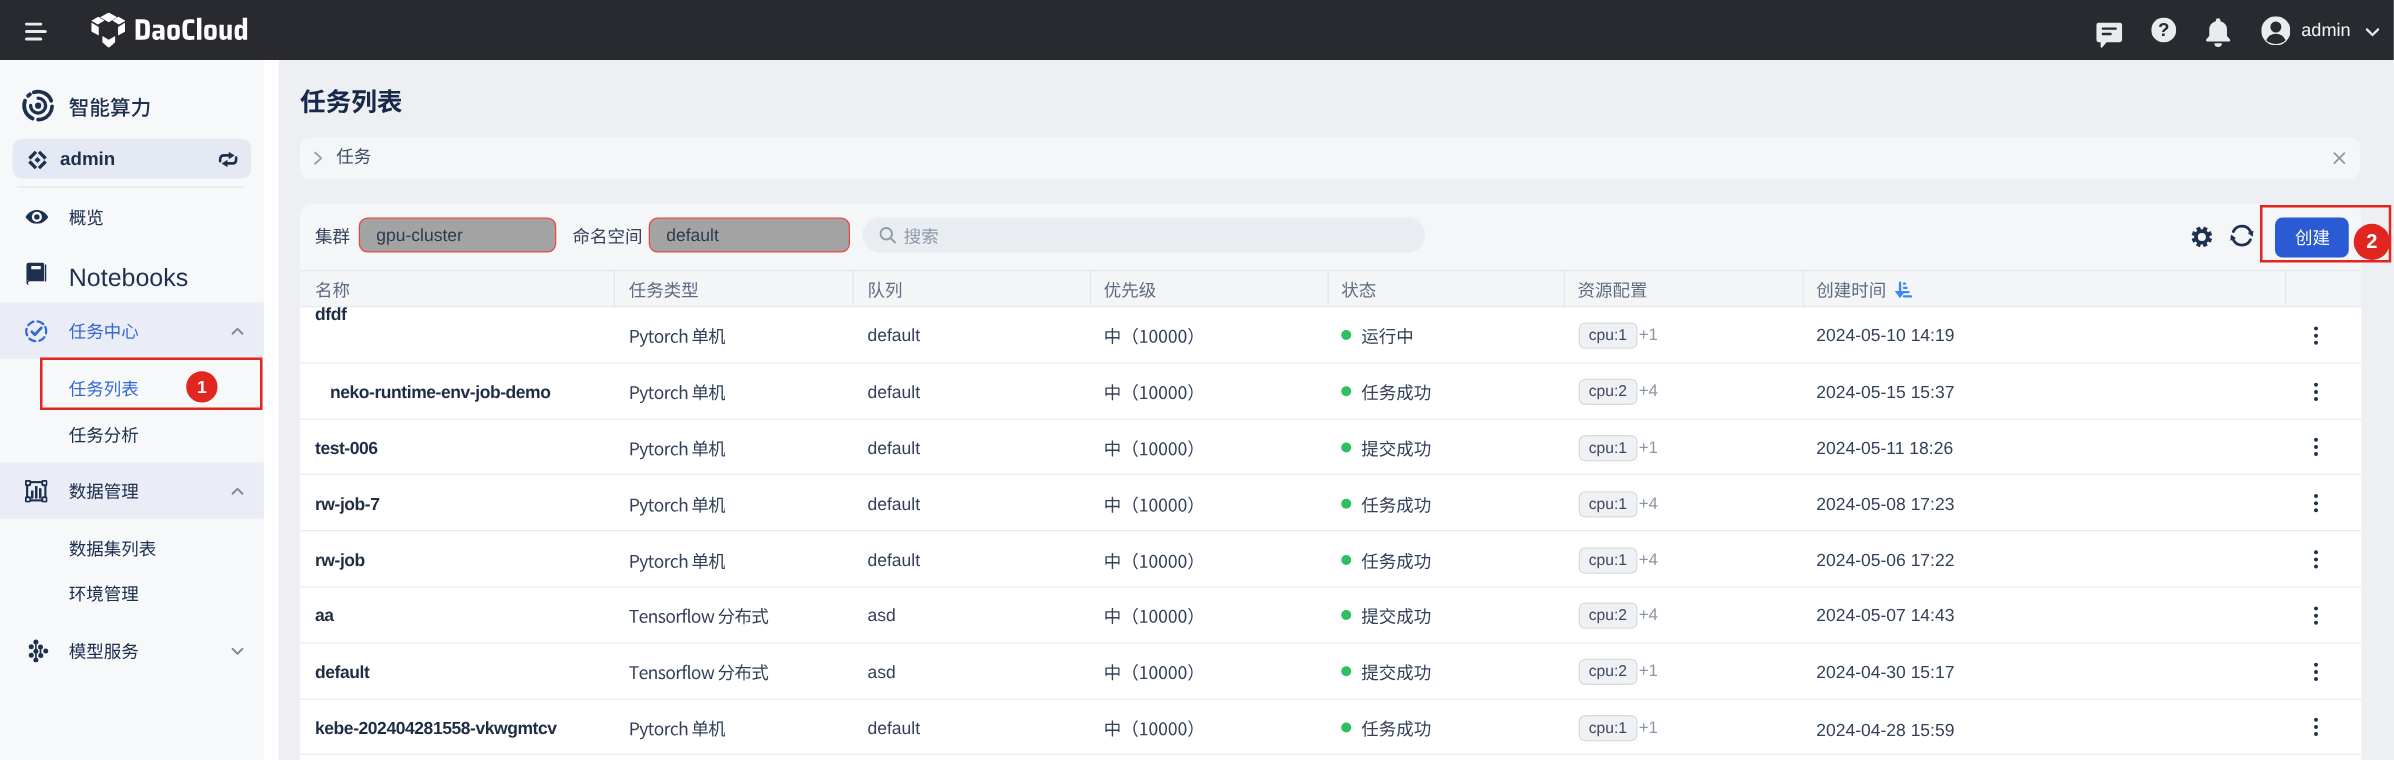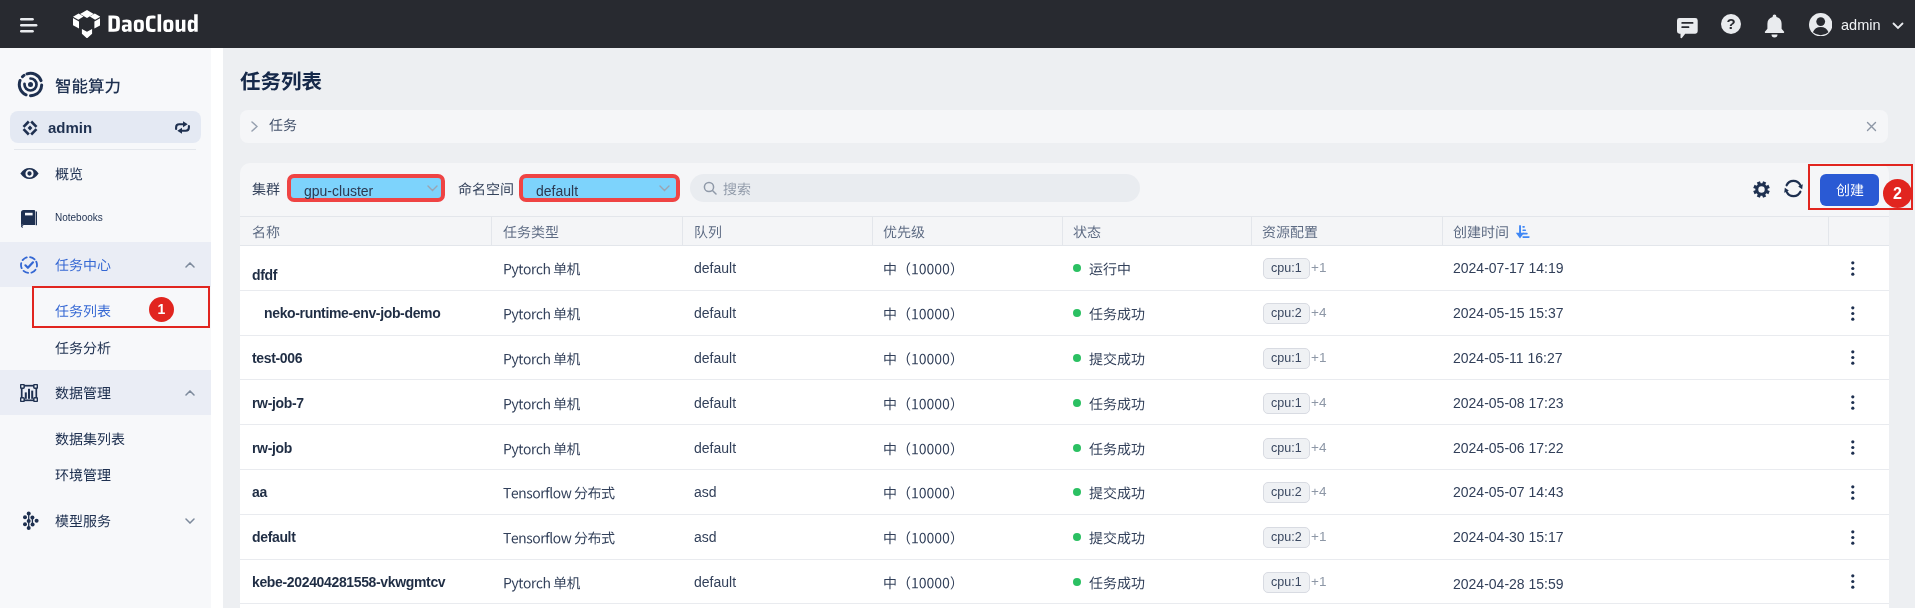--- a/index.html
+++ b/index.html
@@ -1,17 +1,17 @@
 <!DOCTYPE html>
 <html><head><meta charset="utf-8"><style>
 * { margin:0; padding:0; box-sizing:border-box; }
 html,body { width:1915px; height:608px; overflow:hidden; background:#edeff2; font-family:"Liberation Sans",sans-serif; }
 .ab { position:absolute; }
 svg { display:block; }
-.sel { background:#7dd3fc; border:4px solid #ef4444; border-radius:7px; }
+.sel { background:#a3a3a3; border:1px solid #ef4444; border-radius:7px; }
 .sel span { position:absolute; left:13px; top:5px; font-size:14px; color:#2c3a52; }
 .nm { font-size:14px; font-weight:bold; color:#1f2d44; letter-spacing:-0.35px; }
 .ce { font-size:14px; color:#32405a; }
 .plus { font-size:13.5px; color:#8d97a6; }
 .chip { background:#eff1f4; border:1px solid #d8dbe2; border-radius:5px; font-size:12.5px; color:#3a4861; padding:2px 7px 0; height:21px; }
 </style></head><body>
 <div class="ab" style="left:0;top:0;width:1915px;height:48px;background:#282a30"></div>
 <svg class="ab" style="left:20px;top:18px" width="18" height="15" viewBox="0 0 18 15">
 <rect x="0" y="0" width="13.8" height="2.4" rx="1.2" fill="#e9ebee"></rect>
 <rect x="0" y="6" width="17.4" height="2.4" rx="1.2" fill="#e9ebee"></rect>
@@ -96,21 +96,21 @@
     <svg width="28.0" height="20.3" viewBox="0 0 28.0 20.3">
       <path id="g1" fill="#1e3050" d="M8.7 11.2C8.8 11.1 9.3 11.0 9.7 11.0H10.4C9.9 13.0 9.0 15.1 7.3 16.9C7.5 17.0 7.9 17.2 8.1 17.4C9.3 16.1 10.2 14.5 10.7 13.0V16.0C10.7 16.6 10.8 16.8 11.0 17.0C11.1 17.2 11.4 17.2 11.7 17.2C11.8 17.2 12.1 17.2 12.3 17.2C12.5 17.2 12.8 17.2 12.9 17.1C13.1 16.9 13.2 16.7 13.3 16.5C13.3 16.2 13.4 15.4 13.4 14.7C13.2 14.7 12.9 14.5 12.8 14.4C12.8 15.1 12.7 15.7 12.7 15.9C12.7 16.1 12.6 16.2 12.6 16.3C12.5 16.3 12.4 16.3 12.2 16.3C12.1 16.3 12.0 16.3 11.9 16.3C11.8 16.3 11.7 16.3 11.6 16.3C11.6 16.2 11.6 16.1 11.6 16.0V11.8H11.1L11.3 11.0H13.3V10.1H11.5C11.7 8.7 11.7 7.3 11.7 6.2H13.1V5.3H8.7V6.2H10.9C10.9 7.3 10.8 8.7 10.6 10.1H9.6C9.7 9.2 10.0 7.7 10.1 7.0H9.2C9.2 7.7 8.8 9.7 8.7 10.0C8.7 10.3 8.6 10.3 8.4 10.4C8.5 10.6 8.7 11.0 8.7 11.2ZM7.3 8.6V10.3H5.6V8.6ZM7.3 7.8H5.6V6.2H7.3ZM4.7 16.1C4.9 15.9 5.2 15.7 7.5 14.2C7.6 14.6 7.7 14.9 7.8 15.1L8.6 14.7C8.4 14.0 7.8 12.8 7.4 11.9L6.6 12.2C6.8 12.6 7.0 13.1 7.2 13.5L5.6 14.4V11.2H8.1V5.3H4.7V14.1C4.7 14.8 4.4 15.2 4.2 15.4C4.4 15.6 4.6 15.9 4.7 16.1ZM2.2 4.5V7.4H0.7V8.4H2.2C1.8 10.3 1.2 12.6 0.4 13.8C0.6 14.1 0.8 14.4 1.0 14.7C1.4 13.9 1.9 12.8 2.2 11.5V17.3H3.2V10.4C3.5 11.0 3.8 11.7 3.9 12.2L4.5 11.3C4.4 10.9 3.5 9.4 3.2 9.0V8.4H4.4V7.4H3.2V4.5Z M23.0 7.5C23.7 8.1 24.5 9.1 24.9 9.7L25.8 9.3C25.5 8.7 24.7 7.8 23.9 7.1ZM15.6 5.3V9.2H16.6V5.3ZM18.5 4.6V9.7H19.6V4.6ZM21.4 13.7V15.9C21.4 16.9 21.7 17.2 23.1 17.2C23.4 17.2 25.3 17.2 25.6 17.2C26.7 17.2 27.0 16.8 27.1 15.2C26.8 15.1 26.4 15.0 26.2 14.8C26.1 16.1 26.0 16.3 25.5 16.3C25.1 16.3 23.5 16.3 23.2 16.3C22.6 16.3 22.4 16.2 22.4 15.9V13.7ZM20.4 11.7V12.8C20.4 13.9 20.0 15.5 14.9 16.5C15.2 16.8 15.5 17.2 15.6 17.4C20.9 16.1 21.5 14.3 21.5 12.8V11.7ZM16.7 10.1V14.5H17.8V11.0H24.4V14.5H25.5V10.1ZM22.2 4.5C21.8 6.0 21.2 7.6 20.3 8.7C20.6 8.8 21.0 9.0 21.2 9.2C21.7 8.6 22.1 7.8 22.5 6.8H27.1V5.9H22.8C23.0 5.5 23.1 5.1 23.2 4.7Z"></path>
     </svg>
   </div>
 <svg class="ab" style="left:21px;top:210.0px" width="17" height="18" viewBox="0 0 17 18">
 <path d="M2.6 0 H13 a1.2 1.2 0 0 1 1.2 1.2 V14 H2.6 A2.6 2.6 0 0 0 0 16.6 V2.6 A2.6 2.6 0 0 1 2.6 0 Z" fill="#1e3050"></path>
 <path d="M0 16.6 A2.6 2.6 0 0 1 2.6 14 H14.2 V15 H3 a1.6 1.6 0 0 0 0 3.2 H14.2 V18 H2.6 A2.6 2.6 0 0 1 0 16.6 Z" fill="#1e3050"></path>
 <path d="M14.8 1.6 H16 V15.2 h-1.2 Z" fill="#1e3050"></path>
 <rect x="4" y="2.8" width="7.6" height="2.6" fill="#f7f8fa"></rect>
   </svg>
-<span class="ab" style="left:55px;top:212px;font-size:10px;color:#1e3050">Notebooks</span>
+<span class="ab" style="left:55px;top:212px;font-size:20px;color:#1e3050">Notebooks</span>
 <svg class="ab" style="left:20px;top:255.5px" width="18" height="18" viewBox="0 0 18 18">
 <circle cx="9" cy="9" r="8" fill="none" stroke="#3467d3" stroke-width="1.8" stroke-dasharray="5.1 3.3" stroke-linecap="round" transform="rotate(-25 9 9)"></circle>
 <path d="M5.4 9.3 L7.9 11.8 L13 6.3" fill="none" stroke="#3467d3" stroke-width="2.2" stroke-linecap="round" stroke-linejoin="round"></path>
   </svg>
 <div class="ab" style="left:55.0px;top:254.4px">
     <svg width="56.0" height="20.3" viewBox="0 0 56.0 20.3">
       <path id="g2" fill="#3467d3" d="M4.8 15.8V16.8H13.2V15.8H9.5V11.5H13.4V10.5H9.5V6.6C10.7 6.3 11.9 6.0 12.9 5.7L12.1 4.8C10.4 5.5 7.3 6.0 4.7 6.4C4.8 6.6 5.0 7.0 5.0 7.2C6.1 7.1 7.3 7.0 8.4 6.8V10.5H4.3V11.5H8.4V15.8ZM4.1 4.5C3.2 6.7 1.8 8.8 0.3 10.2C0.5 10.5 0.8 11.0 1.0 11.3C1.5 10.7 2.1 10.1 2.6 9.4V17.4H3.6V7.8C4.2 6.8 4.7 5.8 5.1 4.8Z M20.2 10.9C20.2 11.4 20.1 11.9 20.0 12.3H15.8V13.2H19.7C18.8 15.0 17.3 16.0 14.8 16.4C15.0 16.6 15.3 17.1 15.4 17.3C18.1 16.7 19.9 15.5 20.8 13.2H25.0C24.8 15.1 24.5 15.9 24.2 16.2C24.0 16.3 23.9 16.3 23.6 16.3C23.2 16.3 22.3 16.3 21.4 16.2C21.6 16.5 21.8 16.9 21.8 17.2C22.6 17.2 23.5 17.2 23.9 17.2C24.4 17.2 24.7 17.1 25.0 16.8C25.5 16.4 25.8 15.3 26.1 12.8C26.2 12.6 26.2 12.3 26.2 12.3H21.1C21.2 11.9 21.3 11.5 21.3 11.0ZM24.4 6.8C23.6 7.7 22.5 8.3 21.1 8.9C20.0 8.4 19.1 7.8 18.5 7.0L18.7 6.8ZM19.3 4.5C18.6 5.7 17.2 7.1 15.3 8.1C15.5 8.3 15.8 8.7 15.9 8.9C16.6 8.5 17.3 8.1 17.9 7.6C18.4 8.3 19.1 8.8 19.9 9.3C18.3 9.8 16.4 10.2 14.6 10.3C14.8 10.6 15.0 11.0 15.1 11.2C17.1 11.0 19.2 10.6 21.1 9.8C22.7 10.5 24.7 10.9 26.9 11.1C27.0 10.8 27.2 10.4 27.5 10.1C25.6 10.0 23.8 9.8 22.4 9.3C23.9 8.6 25.2 7.6 26.1 6.3L25.4 5.9L25.3 5.9H19.6C19.9 5.5 20.2 5.1 20.4 4.7Z M34.4 4.5V7.0H29.3V13.6H30.4V12.8H34.4V17.3H35.5V12.8H39.5V13.6H40.6V7.0H35.5V4.5ZM30.4 11.7V8.0H34.4V11.7ZM39.5 11.7H35.5V8.0H39.5Z M46.1 8.4V15.3C46.1 16.7 46.6 17.1 48.1 17.1C48.4 17.1 50.6 17.1 50.9 17.1C52.5 17.1 52.8 16.3 53.0 13.7C52.7 13.6 52.2 13.4 52.0 13.2C51.9 15.6 51.7 16.1 50.9 16.1C50.4 16.1 48.6 16.1 48.2 16.1C47.4 16.1 47.2 16.0 47.2 15.3V8.4ZM43.9 9.4C43.7 11.1 43.2 13.3 42.6 14.7L43.7 15.2C44.3 13.7 44.7 11.3 44.9 9.6ZM52.7 9.5C53.4 11.1 54.2 13.3 54.5 14.8L55.5 14.4C55.2 12.9 54.4 10.8 53.6 9.1ZM46.8 5.7C48.1 6.6 49.8 8.0 50.6 8.9L51.3 8.1C50.5 7.2 48.8 5.9 47.5 5.0Z"></path>
     </svg>
   </div>
 <svg class="ab" style="left:185px;top:261.5px" width="10" height="6" viewBox="0 0 10 6">
@@ -300,41 +300,41 @@
 <svg class="ab" style="left:1514.5px;top:225px" width="15" height="14" viewBox="0 0 15 14">
 <rect x="4.1" y="0.3" width="1.9" height="11.2" fill="#3f87f5"></rect>
 <path d="M0.8 7.8 L9.2 7.8 L5 13.6 Z" fill="#3f87f5"></path>
 <rect x="7.3" y="1" width="2.6" height="1.7" rx="0.8" fill="#3f87f5"></rect>
 <rect x="7.3" y="4.4" width="3.8" height="1.7" rx="0.8" fill="#3f87f5"></rect>
 <rect x="7.3" y="7.8" width="5.4" height="1.7" rx="0.8" fill="#3f87f5"></rect>
 <rect x="7.3" y="11.2" width="7.4" height="1.7" rx="0.8" fill="#3f87f5"></rect>
   </svg>
 <div class="ab" style="left:240px;top:246px;width:1649px;height:362px;background:#fff"></div>
 <div class="ab" style="left:240px;top:289.8px;width:1649px;height:1px;background:#e9ebef"></div>
-<span class="ab nm" style="left:252px;top:267px">dfdf</span>
+<span class="ab nm" style="left:252px;top:243px">dfdf</span>
 <div class="ab" style="left:503.0px;top:258.3px">
     <svg width="77.1" height="20.3" viewBox="0 0 77.1 20.3">
       <path id="g22" fill="#32405a" d="M1.4 16.2H2.7V12.2H4.4C6.7 12.2 8.2 11.2 8.2 9.0C8.2 6.7 6.6 6.0 4.3 6.0H1.4ZM2.7 11.1V7.0H4.2C6.0 7.0 6.9 7.5 6.9 9.0C6.9 10.5 6.0 11.1 4.2 11.1Z M9.8 19.5C11.3 19.5 12.1 18.4 12.6 16.9L15.5 8.6H14.2L12.9 12.9C12.7 13.5 12.4 14.3 12.2 15.0H12.2C11.9 14.3 11.7 13.5 11.4 12.9L9.9 8.6H8.5L11.6 16.3L11.4 16.8C11.1 17.8 10.6 18.5 9.7 18.5C9.5 18.5 9.3 18.4 9.1 18.3L8.9 19.4C9.1 19.5 9.4 19.5 9.8 19.5Z M18.8 16.4C19.3 16.4 19.8 16.3 20.2 16.1L20.0 15.2C19.7 15.3 19.4 15.4 19.1 15.4C18.2 15.4 17.9 14.9 17.9 13.9V9.7H20.0V8.6H17.9V6.5H16.9L16.7 8.6L15.5 8.7V9.7H16.7V13.9C16.7 15.4 17.2 16.4 18.8 16.4Z M24.2 16.4C26.0 16.4 27.7 15.0 27.7 12.4C27.7 9.9 26.0 8.4 24.2 8.4C22.3 8.4 20.7 9.9 20.7 12.4C20.7 15.0 22.3 16.4 24.2 16.4ZM24.2 15.4C22.9 15.4 22.0 14.2 22.0 12.4C22.0 10.7 22.9 9.5 24.2 9.5C25.5 9.5 26.4 10.7 26.4 12.4C26.4 14.2 25.5 15.4 24.2 15.4Z M29.2 16.2H30.5V11.4C31.0 10.1 31.8 9.6 32.4 9.6C32.7 9.6 32.9 9.6 33.1 9.7L33.4 8.6C33.1 8.5 32.9 8.4 32.6 8.4C31.7 8.4 30.9 9.1 30.4 10.0H30.4L30.3 8.6H29.2Z M37.1 16.4C38.0 16.4 38.9 16.1 39.6 15.5L39.0 14.6C38.6 15.0 37.9 15.4 37.2 15.4C35.8 15.4 34.9 14.2 34.9 12.4C34.9 10.7 35.9 9.5 37.3 9.5C37.9 9.5 38.4 9.8 38.8 10.2L39.4 9.3C38.9 8.9 38.2 8.4 37.2 8.4C35.3 8.4 33.6 9.9 33.6 12.4C33.6 15.0 35.1 16.4 37.1 16.4Z M40.8 16.2H42.1V10.7C42.8 10.0 43.4 9.6 44.1 9.6C45.1 9.6 45.6 10.2 45.6 11.6V16.2H46.9V11.4C46.9 9.5 46.1 8.4 44.5 8.4C43.5 8.4 42.7 9.0 42.0 9.7L42.1 8.1V5.1H40.8Z M53.2 10.1H56.6V11.6H53.2ZM57.6 10.1H61.1V11.6H57.6ZM53.2 7.8H56.6V9.3H53.2ZM57.6 7.8H61.1V9.3H57.6ZM60.1 4.5C59.7 5.3 59.2 6.2 58.7 6.9H55.2L55.8 6.6C55.5 6.0 54.9 5.2 54.3 4.5L53.4 5.0C53.9 5.5 54.5 6.3 54.8 6.9H52.2V12.5H56.6V13.9H50.9V14.8H56.6V17.3H57.6V14.8H63.4V13.9H57.6V12.5H62.2V6.9H59.8C60.3 6.3 60.8 5.6 61.2 4.9Z M70.6 5.3V9.8C70.6 11.9 70.4 14.7 68.5 16.7C68.7 16.8 69.2 17.2 69.3 17.4C71.3 15.3 71.6 12.1 71.6 9.8V6.3H74.2V15.3C74.2 16.5 74.3 16.7 74.6 17.0C74.8 17.1 75.1 17.2 75.4 17.2C75.6 17.2 75.9 17.2 76.1 17.2C76.4 17.2 76.6 17.2 76.8 17.0C77.0 16.9 77.1 16.6 77.2 16.2C77.3 15.9 77.3 14.9 77.3 14.1C77.1 14.0 76.7 13.8 76.5 13.6C76.5 14.5 76.5 15.3 76.5 15.6C76.4 15.9 76.4 16.1 76.3 16.1C76.3 16.2 76.2 16.2 76.0 16.2C75.9 16.2 75.7 16.2 75.6 16.2C75.5 16.2 75.5 16.2 75.4 16.2C75.3 16.1 75.3 15.8 75.3 15.4V5.3ZM66.7 4.5V7.5H64.4V8.5H66.5C66.0 10.4 65.0 12.6 64.0 13.8C64.2 14.0 64.5 14.5 64.6 14.7C65.3 13.8 66.1 12.2 66.7 10.6V17.3H67.7V10.9C68.2 11.6 68.9 12.5 69.2 13.0L69.8 12.1C69.5 11.7 68.2 10.2 67.7 9.7V8.5H69.8V7.5H67.7V4.5Z"></path>
     </svg>
   </div>
 <span class="ab ce" style="left:694px;top:260.4px">default</span>
 <div class="ab" style="left:883.0px;top:258.3px">
     <svg width="80.9" height="20.3" viewBox="0 0 80.9 20.3">
       <path id="g23" fill="#32405a" d="M6.4 4.5V7.0H1.3V13.6H2.4V12.8H6.4V17.3H7.5V12.8H11.6V13.6H12.6V7.0H7.5V4.5ZM2.4 11.7V8.0H6.4V11.7ZM11.6 11.7H7.5V8.0H11.6Z M23.7 10.9C23.7 13.7 24.8 15.9 26.5 17.6L27.4 17.2C25.7 15.5 24.8 13.4 24.8 10.9C24.8 8.4 25.7 6.4 27.4 4.7L26.5 4.3C24.8 6.0 23.7 8.2 23.7 10.9Z M29.2 16.2H34.9V15.2H32.8V6.0H31.8C31.3 6.3 30.6 6.5 29.7 6.7V7.5H31.5V15.2H29.2Z M39.7 16.4C41.6 16.4 42.9 14.7 42.9 11.1C42.9 7.5 41.6 5.8 39.7 5.8C37.7 5.8 36.5 7.5 36.5 11.1C36.5 14.7 37.7 16.4 39.7 16.4ZM39.7 15.4C38.5 15.4 37.7 14.1 37.7 11.1C37.7 8.1 38.5 6.8 39.7 6.8C40.8 6.8 41.6 8.1 41.6 11.1C41.6 14.1 40.8 15.4 39.7 15.4Z M47.4 16.4C49.4 16.4 50.6 14.7 50.6 11.1C50.6 7.5 49.4 5.8 47.4 5.8C45.5 5.8 44.2 7.5 44.2 11.1C44.2 14.7 45.5 16.4 47.4 16.4ZM47.4 15.4C46.3 15.4 45.5 14.1 45.5 11.1C45.5 8.1 46.3 6.8 47.4 6.8C48.6 6.8 49.4 8.1 49.4 11.1C49.4 14.1 48.6 15.4 47.4 15.4Z M55.2 16.4C57.1 16.4 58.4 14.7 58.4 11.1C58.4 7.5 57.1 5.8 55.2 5.8C53.2 5.8 52.0 7.5 52.0 11.1C52.0 14.7 53.2 16.4 55.2 16.4ZM55.2 15.4C54.0 15.4 53.2 14.1 53.2 11.1C53.2 8.1 54.0 6.8 55.2 6.8C56.4 6.8 57.2 8.1 57.2 11.1C57.2 14.1 56.4 15.4 55.2 15.4Z M63.0 16.4C64.9 16.4 66.2 14.7 66.2 11.1C66.2 7.5 64.9 5.8 63.0 5.8C61.0 5.8 59.8 7.5 59.8 11.1C59.8 14.7 61.0 16.4 63.0 16.4ZM63.0 15.4C61.8 15.4 61.0 14.1 61.0 11.1C61.0 8.1 61.8 6.8 63.0 6.8C64.1 6.8 64.9 8.1 64.9 11.1C64.9 14.1 64.1 15.4 63.0 15.4Z M71.1 10.9C71.1 8.2 70.0 6.0 68.3 4.3L67.5 4.7C69.1 6.4 70.1 8.4 70.1 10.9C70.1 13.4 69.1 15.5 67.5 17.2L68.3 17.6C70.0 15.9 71.1 13.7 71.1 10.9Z"></path>
     </svg>
   </div>
 <div class="ab" style="left:1073px;top:264.4px;width:8px;height:8px;border-radius:50%;background:#2bc062"></div>
 <div class="ab" style="left:1089.0px;top:258.3px">
     <svg width="42.0" height="20.3" viewBox="0 0 42.0 20.3">
       <path id="g24" fill="#32405a" d="M5.3 5.4V6.4H12.4V5.4ZM1.0 5.9C1.8 6.5 2.9 7.3 3.4 7.8L4.2 7.0C3.6 6.5 2.5 5.8 1.7 5.2ZM5.2 14.6C5.7 14.4 6.3 14.3 11.6 13.9L12.1 14.9L13.0 14.4C12.5 13.4 11.4 11.6 10.5 10.2L9.6 10.6C10.1 11.3 10.6 12.2 11.0 13.0L6.4 13.3C7.2 12.2 7.9 10.9 8.5 9.5H13.4V8.6H4.4V9.5H7.2C6.7 11.0 5.9 12.3 5.7 12.7C5.4 13.1 5.1 13.5 4.9 13.5C5.0 13.8 5.2 14.4 5.2 14.6ZM3.5 9.4H0.6V10.4H2.5V14.8C1.9 15.1 1.2 15.7 0.5 16.5L1.3 17.4C1.9 16.5 2.6 15.7 3.1 15.7C3.4 15.7 3.9 16.1 4.5 16.5C5.5 17.1 6.6 17.2 8.4 17.2C9.9 17.2 12.3 17.2 13.2 17.1C13.2 16.8 13.4 16.2 13.5 15.9C12.1 16.1 10.0 16.2 8.4 16.2C6.8 16.2 5.6 16.1 4.7 15.5C4.2 15.2 3.8 14.9 3.5 14.8Z M20.1 5.3V6.3H27.0V5.3ZM17.7 4.5C17.0 5.5 15.7 6.7 14.5 7.5C14.7 7.7 15.0 8.1 15.1 8.4C16.4 7.5 17.8 6.1 18.7 4.9ZM19.5 9.2V10.2H24.2V16.0C24.2 16.2 24.1 16.3 23.8 16.3C23.6 16.3 22.6 16.3 21.6 16.3C21.8 16.6 21.9 17.0 22.0 17.3C23.4 17.3 24.1 17.3 24.6 17.2C25.1 17.0 25.3 16.7 25.3 16.0V10.2H27.4V9.2ZM18.3 7.5C17.3 9.1 15.8 10.7 14.3 11.7C14.6 11.9 14.9 12.4 15.1 12.6C15.6 12.2 16.2 11.7 16.7 11.1V17.4H17.7V10.0C18.3 9.3 18.8 8.6 19.3 7.8Z M34.4 4.5V7.0H29.3V13.6H30.4V12.8H34.4V17.3H35.5V12.8H39.5V13.6H40.6V7.0H35.5V4.5ZM30.4 11.7V8.0H34.4V11.7ZM39.5 11.7H35.5V8.0H39.5Z"></path>
     </svg>
   </div>
 <div class="ab chip" style="left:1263px;top:258.4px">cpu:1</div>
 <span class="ab plus" style="left:1311px;top:260.4px">+1</span>
-<span class="ab ce" style="left:1453px;top:260.4px">2024-07-17 14:19</span>
+<span class="ab ce" style="left:1453px;top:260.4px">2024-05-10 14:19</span>
 <svg class="ab" style="left:1851px;top:260.8px" width="4" height="16" viewBox="0 0 4 16">
 <circle cx="1.8" cy="1.8" r="1.6" fill="#1e3050"></circle>
     <circle cx="1.8" cy="7.5" r="1.6" fill="#1e3050"></circle>
     <circle cx="1.8" cy="13.2" r="1.6" fill="#1e3050"></circle>
   </svg>
 <div class="ab" style="left:240px;top:334.6px;width:1649px;height:1px;background:#e9ebef"></div>
 <span class="ab nm" style="left:264px;top:305.2px">neko-runtime-env-job-demo</span>
 <div class="ab" style="left:503.0px;top:303.1px">
     <svg width="77.1" height="20.3" viewBox="0 0 77.1 20.3">
       <use href="#g22"></use>
@@ -374,21 +374,21 @@
     </svg>
   </div>
 <div class="ab" style="left:1073px;top:354.0px;width:8px;height:8px;border-radius:50%;background:#2bc062"></div>
 <div class="ab" style="left:1089.0px;top:347.9px">
     <svg width="56.0" height="20.3" viewBox="0 0 56.0 20.3">
       <path id="g26" fill="#32405a" d="M6.7 7.6H11.4V8.7H6.7ZM6.7 5.7H11.4V6.8H6.7ZM5.7 4.9V9.5H12.4V4.9ZM6.0 12.1C5.8 14.2 5.2 15.7 3.9 16.7C4.1 16.9 4.5 17.2 4.7 17.4C5.4 16.7 6.0 15.8 6.4 14.8C7.3 16.8 8.8 17.2 10.8 17.2H13.3C13.3 16.9 13.5 16.4 13.6 16.2C13.1 16.2 11.2 16.2 10.9 16.2C10.4 16.2 9.9 16.2 9.5 16.1V13.9H12.5V13.1H9.5V11.4H13.1V10.5H5.1V11.4H8.5V15.9C7.7 15.5 7.1 14.9 6.7 13.7C6.8 13.2 6.9 12.7 7.0 12.2ZM2.3 4.5V7.3H0.6V8.3H2.3V11.4C1.6 11.6 0.9 11.8 0.4 11.9L0.7 13.0L2.3 12.4V16.0C2.3 16.2 2.2 16.3 2.1 16.3C1.9 16.3 1.3 16.3 0.7 16.3C0.9 16.6 1.0 17.0 1.0 17.3C1.9 17.3 2.5 17.2 2.8 17.1C3.1 16.9 3.3 16.6 3.3 16.0V12.1L4.8 11.6L4.7 10.6L3.3 11.1V8.3H4.8V7.3H3.3V4.5Z M18.5 7.9C17.6 8.9 16.2 10.1 15.0 10.8C15.2 10.9 15.6 11.3 15.8 11.5C17.0 10.7 18.5 9.5 19.5 8.3ZM22.7 8.5C24.0 9.4 25.5 10.7 26.2 11.6L27.1 10.9C26.3 10.0 24.8 8.7 23.5 7.9ZM18.9 10.3 18.0 10.6C18.6 12.0 19.3 13.2 20.3 14.1C18.8 15.2 16.9 16.0 14.7 16.4C14.9 16.7 15.2 17.1 15.3 17.4C17.6 16.8 19.5 16.0 21.0 14.8C22.5 16.0 24.4 16.8 26.7 17.3C26.9 17.0 27.2 16.5 27.4 16.3C25.2 15.9 23.3 15.2 21.8 14.1C22.8 13.2 23.6 12.0 24.2 10.6L23.1 10.3C22.7 11.6 22.0 12.6 21.0 13.5C20.1 12.6 19.4 11.5 18.9 10.3ZM19.9 4.7C20.2 5.2 20.6 5.9 20.8 6.4H14.9V7.4H27.0V6.4H21.2L21.9 6.2C21.7 5.7 21.2 4.9 20.8 4.4Z M35.6 4.5C35.6 5.3 35.6 6.1 35.7 6.9H29.8V10.8C29.8 12.6 29.7 15.0 28.5 16.8C28.8 16.9 29.2 17.2 29.4 17.5C30.7 15.6 30.9 12.8 30.9 10.8V10.7H33.4C33.4 13.1 33.3 14.0 33.1 14.2C33.0 14.4 32.9 14.4 32.7 14.4C32.5 14.4 31.9 14.4 31.2 14.3C31.4 14.6 31.5 15.0 31.5 15.3C32.2 15.3 32.8 15.3 33.2 15.3C33.6 15.3 33.8 15.2 34.0 14.9C34.3 14.5 34.4 13.3 34.5 10.2C34.5 10.0 34.5 9.7 34.5 9.7H30.9V7.9H35.8C35.9 10.2 36.3 12.2 36.8 13.8C35.9 14.9 34.8 15.8 33.5 16.4C33.8 16.6 34.1 17.1 34.3 17.3C35.4 16.6 36.4 15.9 37.2 15.0C37.9 16.4 38.7 17.3 39.8 17.3C40.9 17.3 41.2 16.6 41.4 14.2C41.1 14.1 40.8 13.8 40.5 13.6C40.4 15.5 40.3 16.2 39.9 16.2C39.1 16.2 38.5 15.4 38.0 14.0C39.0 12.7 39.9 11.1 40.5 9.2L39.4 9.0C39.0 10.4 38.4 11.7 37.6 12.8C37.2 11.4 37.0 9.8 36.8 7.9H41.3V6.9H36.8C36.7 6.1 36.7 5.3 36.7 4.5ZM37.4 5.2C38.3 5.6 39.4 6.4 39.9 6.9L40.6 6.1C40.0 5.7 38.9 5.0 38.0 4.5Z M42.5 13.7 42.8 14.8C44.3 14.4 46.3 13.8 48.2 13.2L48.1 12.3L45.8 12.9V7.1H47.9V6.1H42.7V7.1H44.8V13.1C43.9 13.4 43.1 13.6 42.5 13.7ZM50.4 4.7C50.4 5.7 50.3 6.7 50.3 7.7H48.0V8.7H50.3C50.1 12.1 49.3 14.9 46.3 16.5C46.6 16.7 46.9 17.1 47.1 17.4C50.3 15.6 51.1 12.4 51.3 8.7H54.1C53.9 13.7 53.7 15.6 53.3 16.0C53.1 16.2 53.0 16.2 52.7 16.2C52.4 16.2 51.6 16.2 50.7 16.2C50.9 16.4 51.0 16.9 51.1 17.2C51.9 17.2 52.7 17.2 53.1 17.2C53.6 17.2 53.9 17.1 54.2 16.7C54.7 16.0 54.9 14.0 55.2 8.2C55.2 8.1 55.2 7.7 55.2 7.7H51.4C51.4 6.7 51.4 5.7 51.4 4.7Z"></path>
     </svg>
   </div>
 <div class="ab chip" style="left:1263px;top:348.0px">cpu:1</div>
 <span class="ab plus" style="left:1311px;top:350.0px">+1</span>
-<span class="ab ce" style="left:1453px;top:350.0px">2024-05-11 16:27</span>
+<span class="ab ce" style="left:1453px;top:350.0px">2024-05-11 18:26</span>
 <svg class="ab" style="left:1851px;top:350.4px" width="4" height="16" viewBox="0 0 4 16">
 <circle cx="1.8" cy="1.8" r="1.6" fill="#1e3050"></circle>
     <circle cx="1.8" cy="7.5" r="1.6" fill="#1e3050"></circle>
     <circle cx="1.8" cy="13.2" r="1.6" fill="#1e3050"></circle>
   </svg>
 <div class="ab" style="left:240px;top:424.2px;width:1649px;height:1px;background:#e9ebef"></div>
 <span class="ab nm" style="left:252px;top:394.8px">rw-job-7</span>
 <div class="ab" style="left:503.0px;top:392.7px">
     <svg width="77.1" height="20.3" viewBox="0 0 77.1 20.3">
       <use href="#g22"></use>

